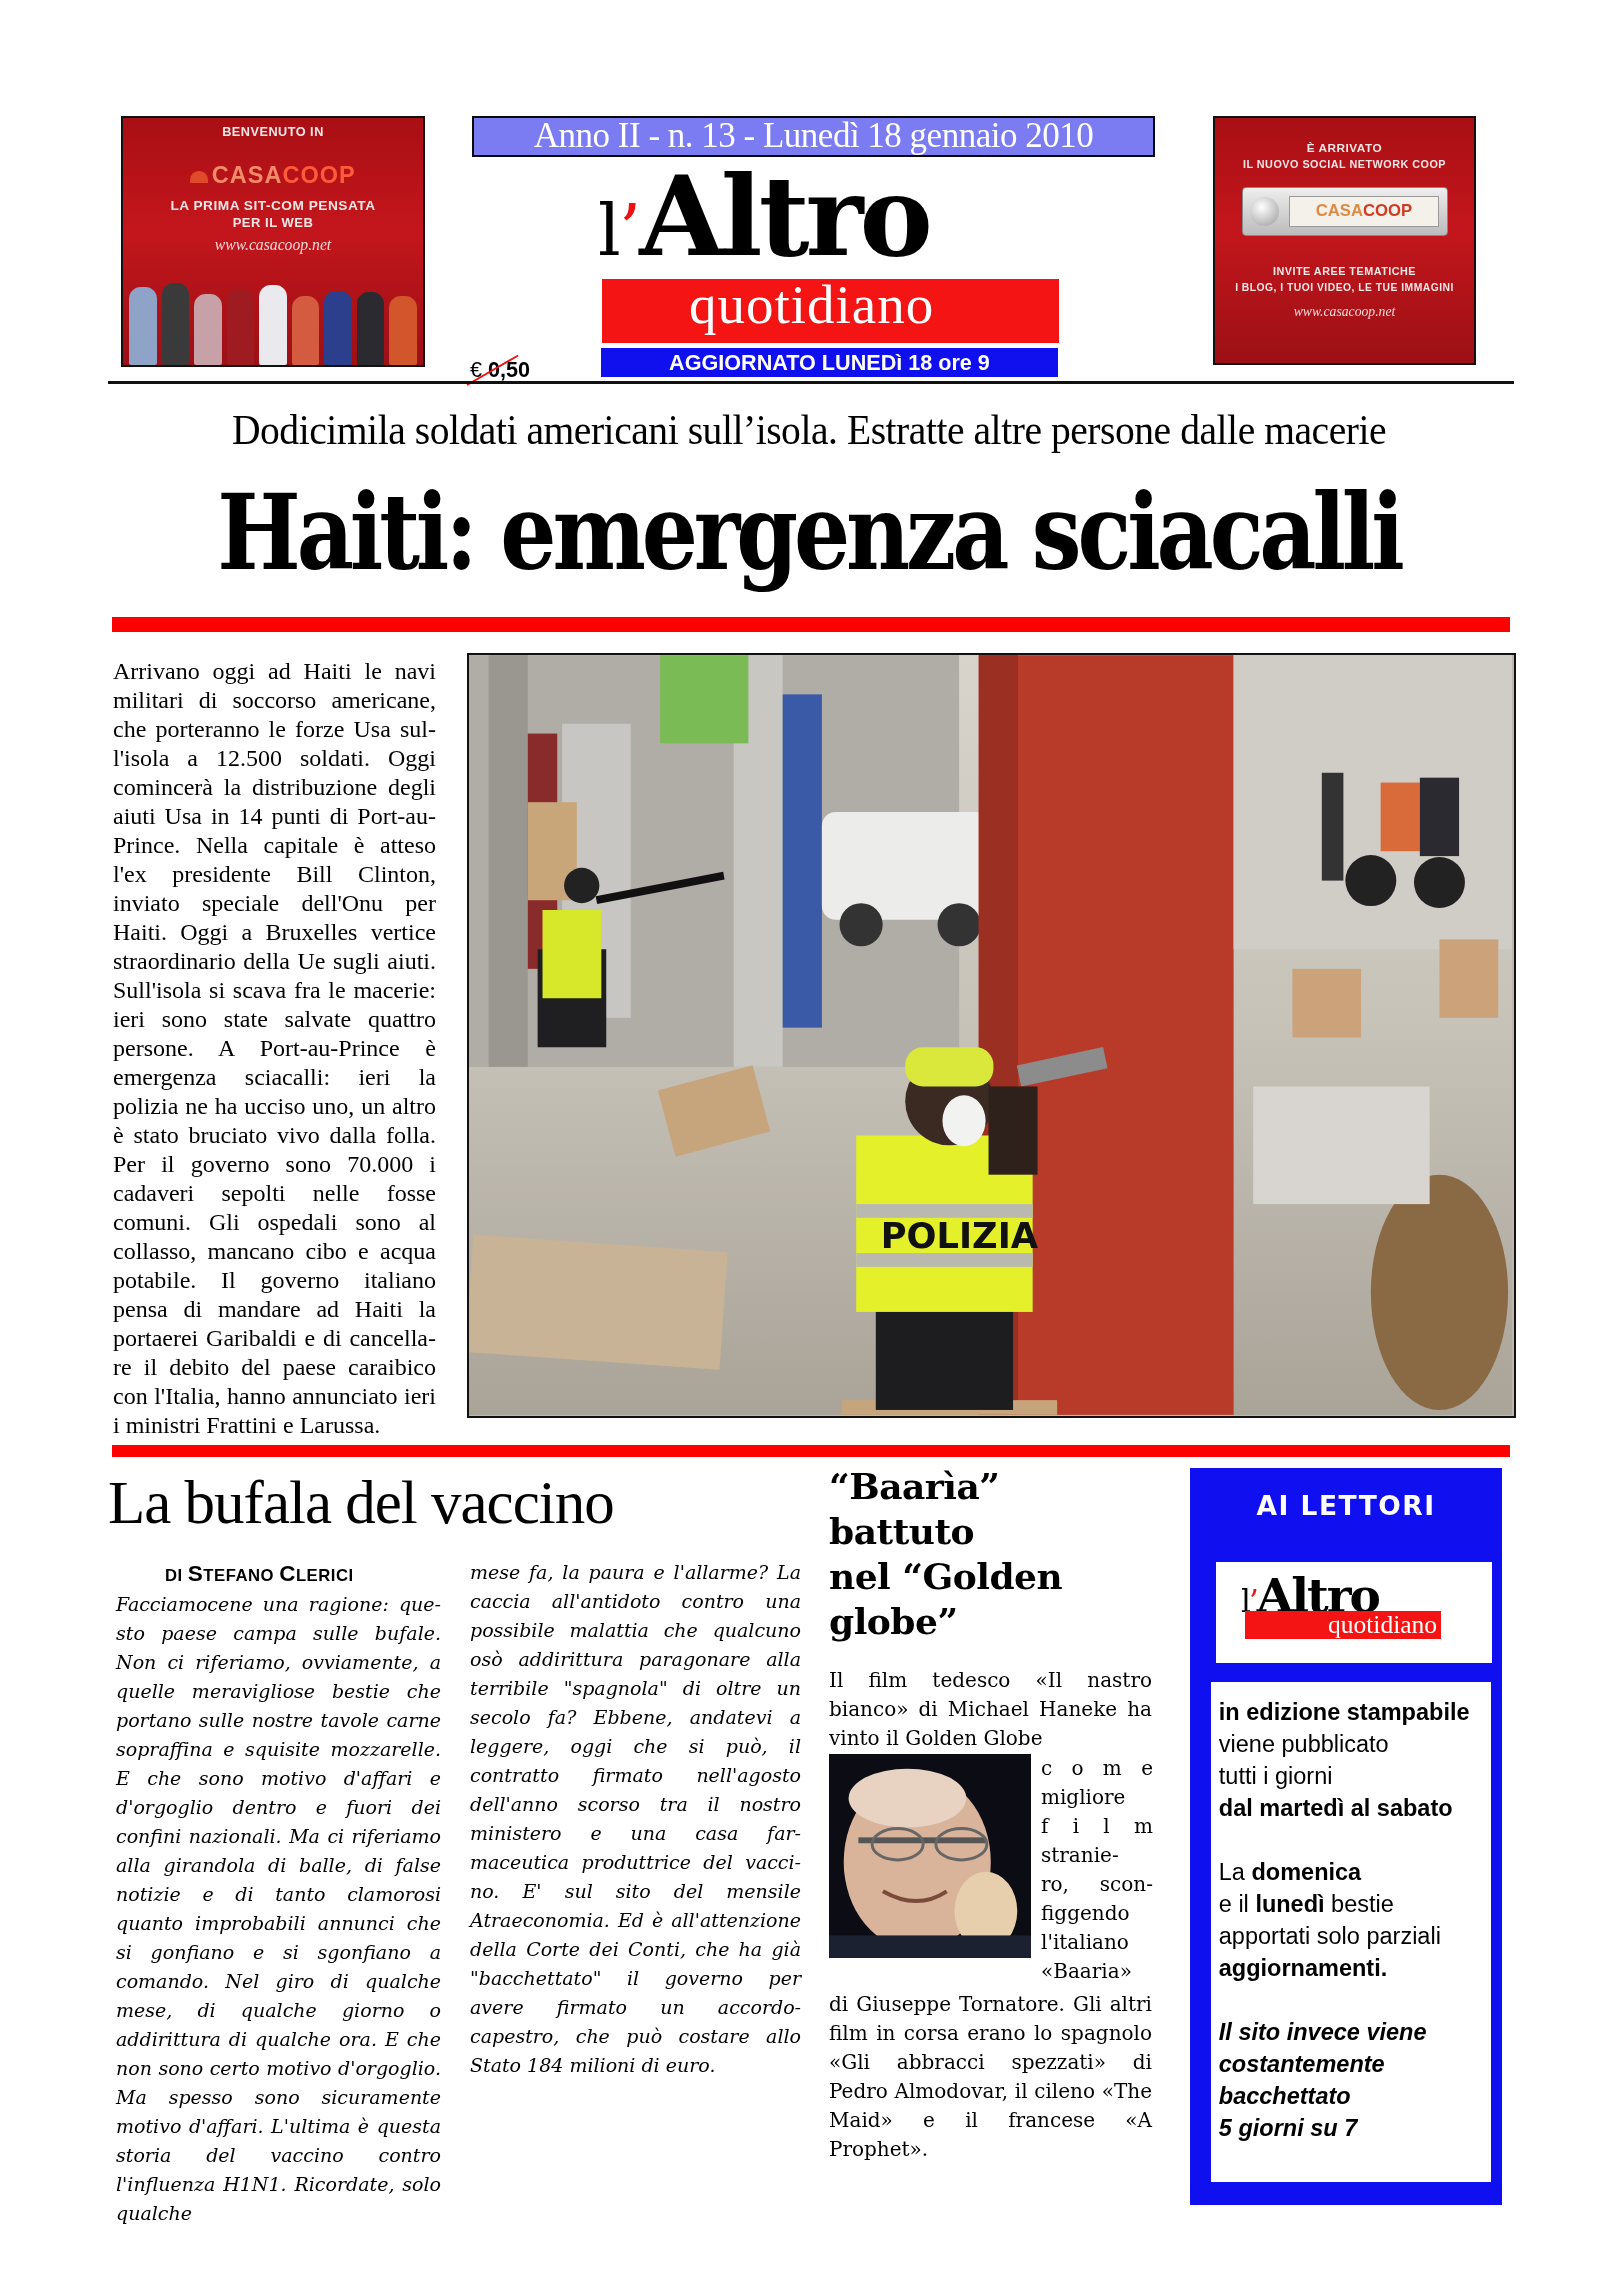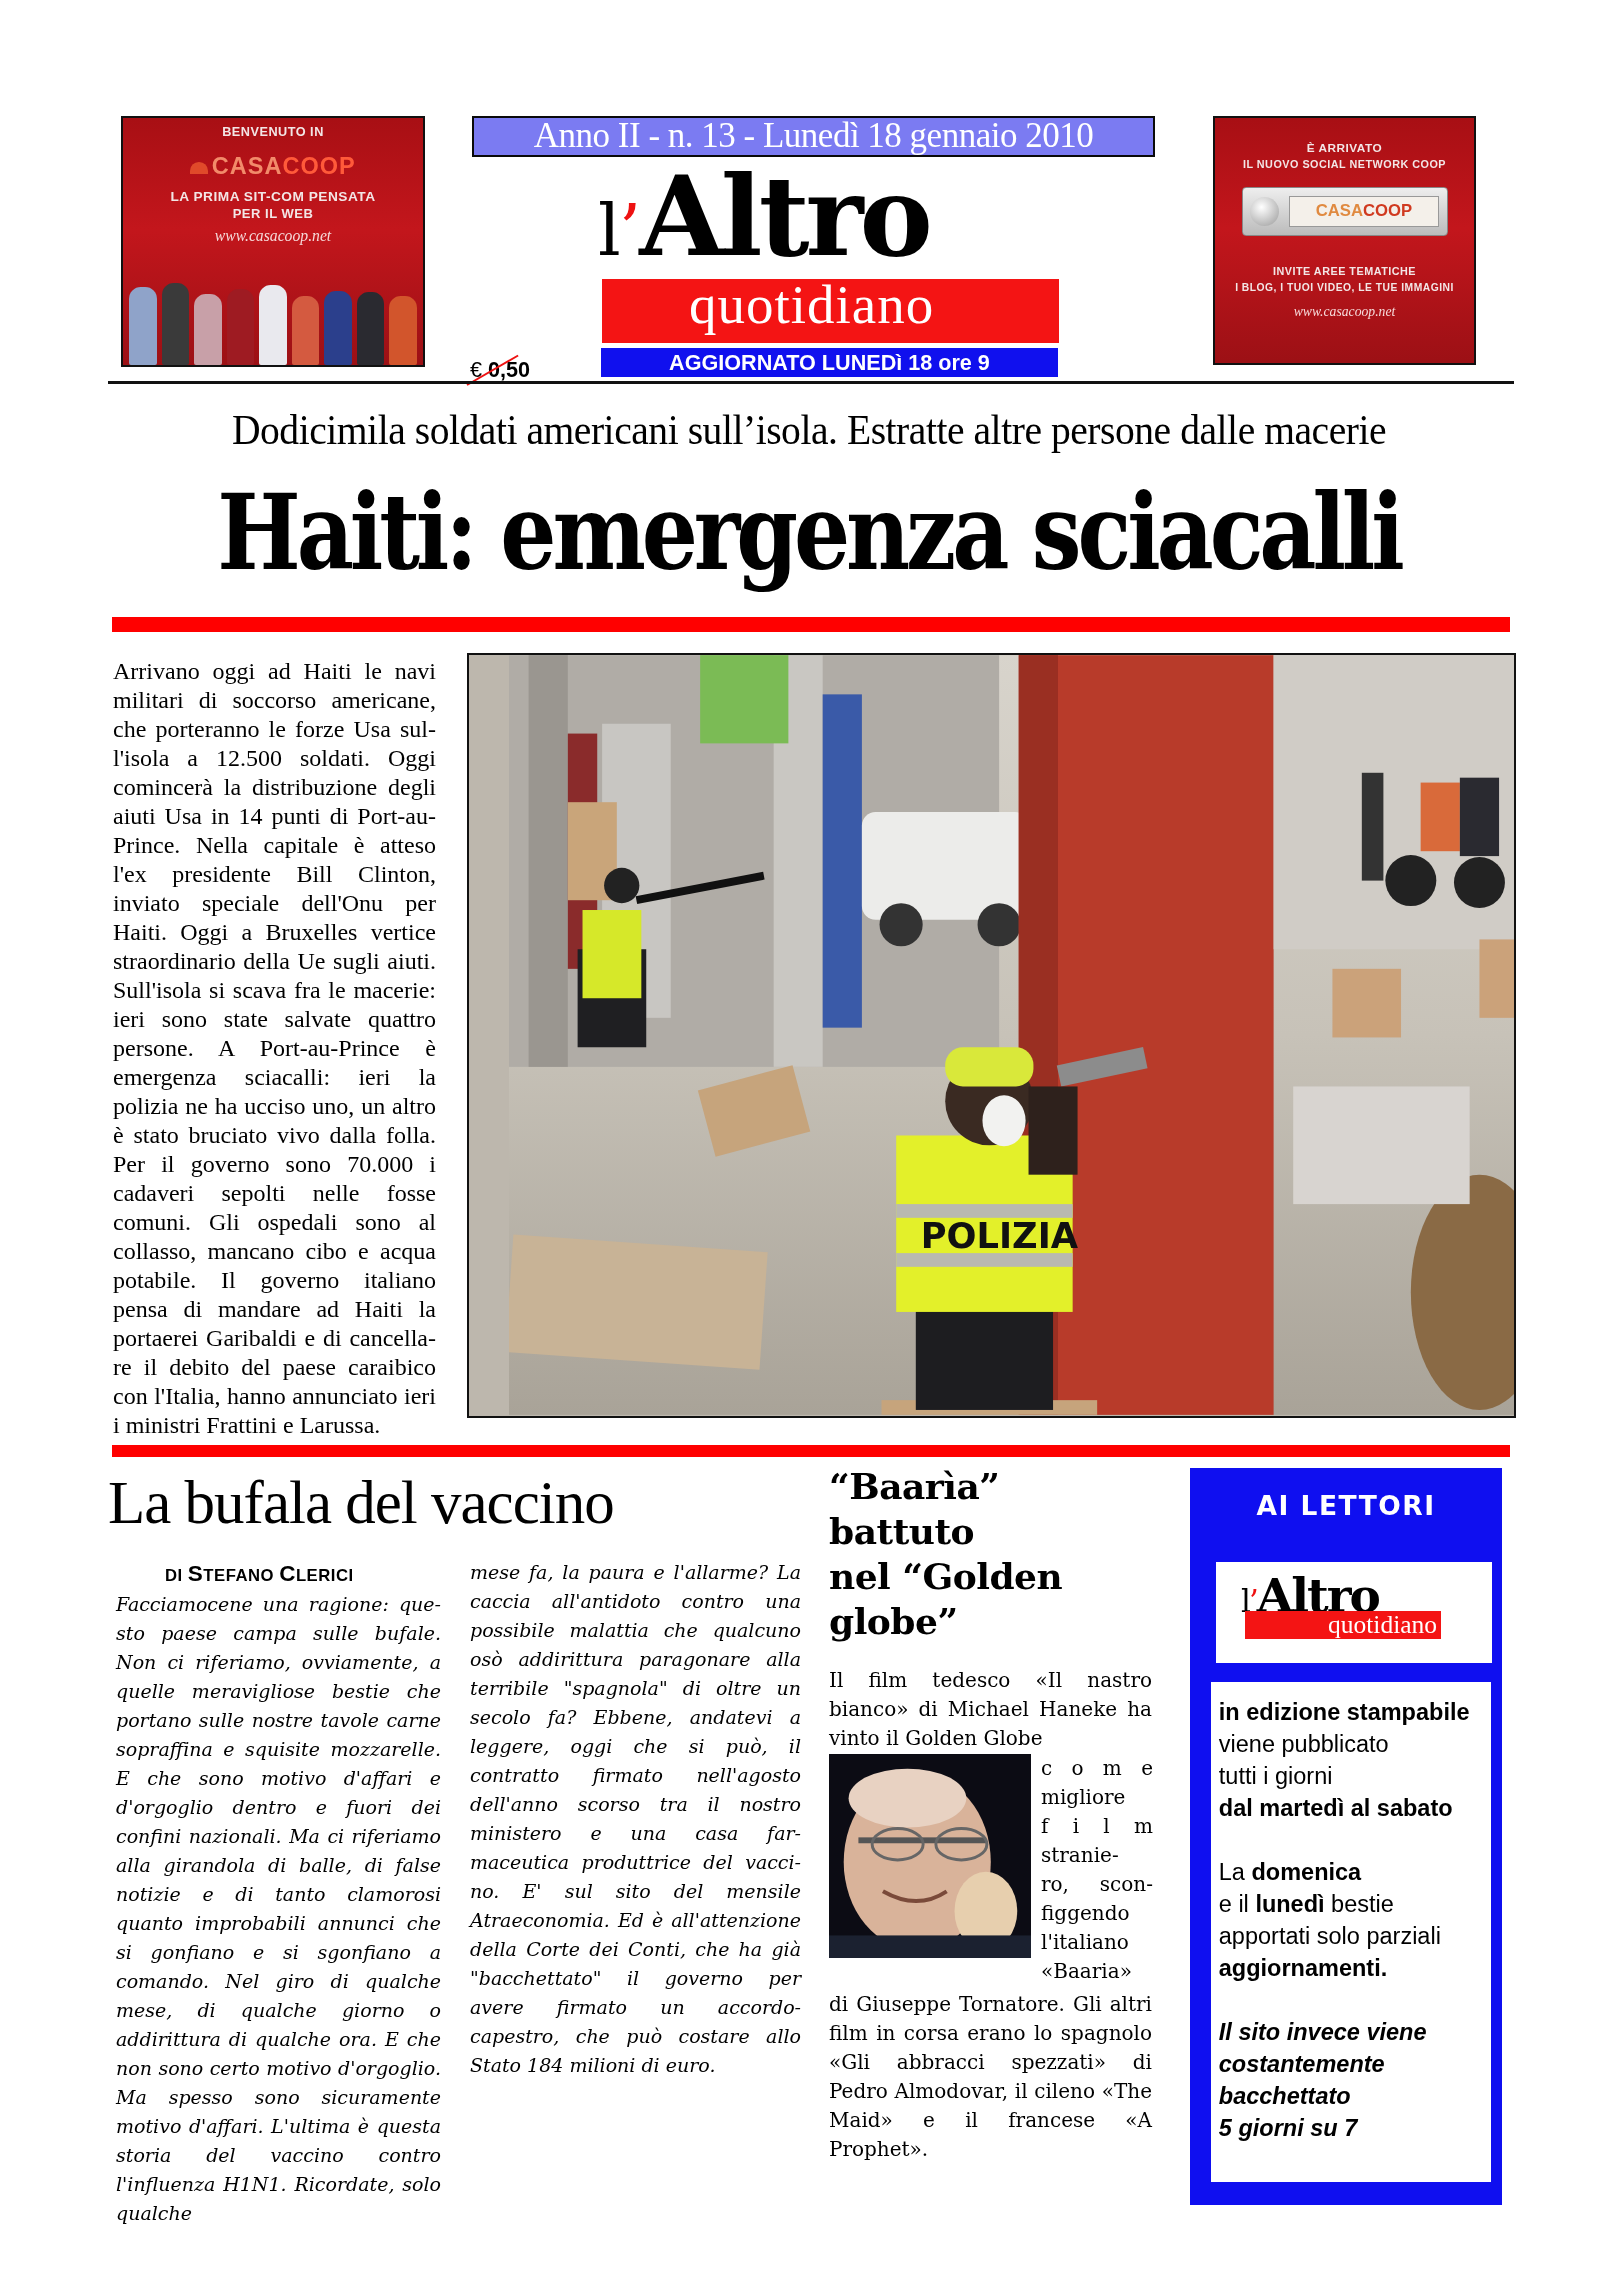--- a/index.html
+++ b/index.html
@@ -33,21 +33,21 @@
   .price-strike { left:467px; top:355px; width:57px; height:2px; background:#e11; transform:rotate(-30deg); transform-origin:left; top:384px; width:59px; }
   .rule-top { left:108px; top:381px; width:1406px; height:2.9px; background:#111; }
 
   
   .kicker { left:108px; top:402px; width:1402px; text-align:center; font-family:"Liberation Serif", serif; font-size:43px; line-height:55px; transform:scaleX(0.92); transform-origin:center; letter-spacing:-0.5px; }
   .headline { left:108px; top:469px; width:1402px; text-align:center; font-family:"DejaVu Serif", serif; font-weight:bold; font-size:104px; line-height:127px; letter-spacing:-4.9px; transform:scaleX(0.85); transform-origin:center; }
   .redrule1 { left:112px; top:617px; width:1398px; height:14.7px; background:#f00; }
 
   
   .lead { left:113px; top:657px; width:323px; font-family:"Liberation Serif", serif; font-size:24px; line-height:29px; text-align:justify; hyphens:auto; }
-  .photo-main { left:467px; top:653px; width:1049px; height:765px; border:2.9px solid #111; box-sizing:border-box; overflow:hidden; background:#bdb7ad;padding-left:40px; }
+  .photo-main { left:467px; top:653px; width:1049px; height:765px; border:2.9px solid #111; box-sizing:border-box; overflow:hidden; background:#bdb7ad; }
   .redrule2 { left:112px; top:1445px; width:1398px; height:11.8px; background:#f00; }
 
   
   .vac-title { left:108px; top:1464px; width:706px; text-align:left; font-family:"Liberation Serif", serif; font-size:61px; line-height:78px; letter-spacing:-1px; }
   .byline { left:165px; top:1561px; font-family:"Liberation Sans", sans-serif; font-weight:bold; font-size:16.7px; letter-spacing:0.5px; }
   .byline .cap { font-size:22.5px; }
   .vac-col { font-family:"DejaVu Serif", serif; font-style:italic; font-size:19px; line-height:29px; text-align:justify; hyphens:auto; }
   .vac-col1 { left:116px; top:1590px; width:325px; }
   .vac-col2 { left:470px; top:1558px; width:331px; }
 
@@ -72,21 +72,21 @@
   .lettori-body p { margin:0; }
   .lettori-body .gap { height:32px; }
   .b { font-weight:bold; }
   .bi { font-weight:bold; font-style:italic; }
 </style>
 </head>
 <body>
 
 <div class="abs ad ad-left">
   <div class="small" style="margin-top:5.9px">BENVENUTO IN</div>
-  <div class="brand" style="margin-top:12px">
+  <div class="brand" style="margin-top:21px">
     <span style="display:inline-block;width:17.6px;height:11.8px;background:#e04a2a;border-radius:8.8px 8.8px 0 0;margin-right:3.9px"></span><span>CASA</span><span class="coop">COOP</span>
   </div>
   <div class="small" style="margin-top:9.8px;font-size:13.7px">LA PRIMA SIT-COM PENSATA</div>
   <div class="small" style="font-size:13px">PER IL WEB</div>
   <div class="url" style="margin-top:3.9px">www.casacoop.net</div>
   <div class="crowd">
     <div class="person" style="height:78px;background:#8fa3c9"></div>
     <div class="person" style="height:82px;background:#3a3a3a"></div>
     <div class="person" style="height:71px;background:#c8a0a8"></div>
     <div class="person" style="height:76px;background:#9e1b22"></div>

